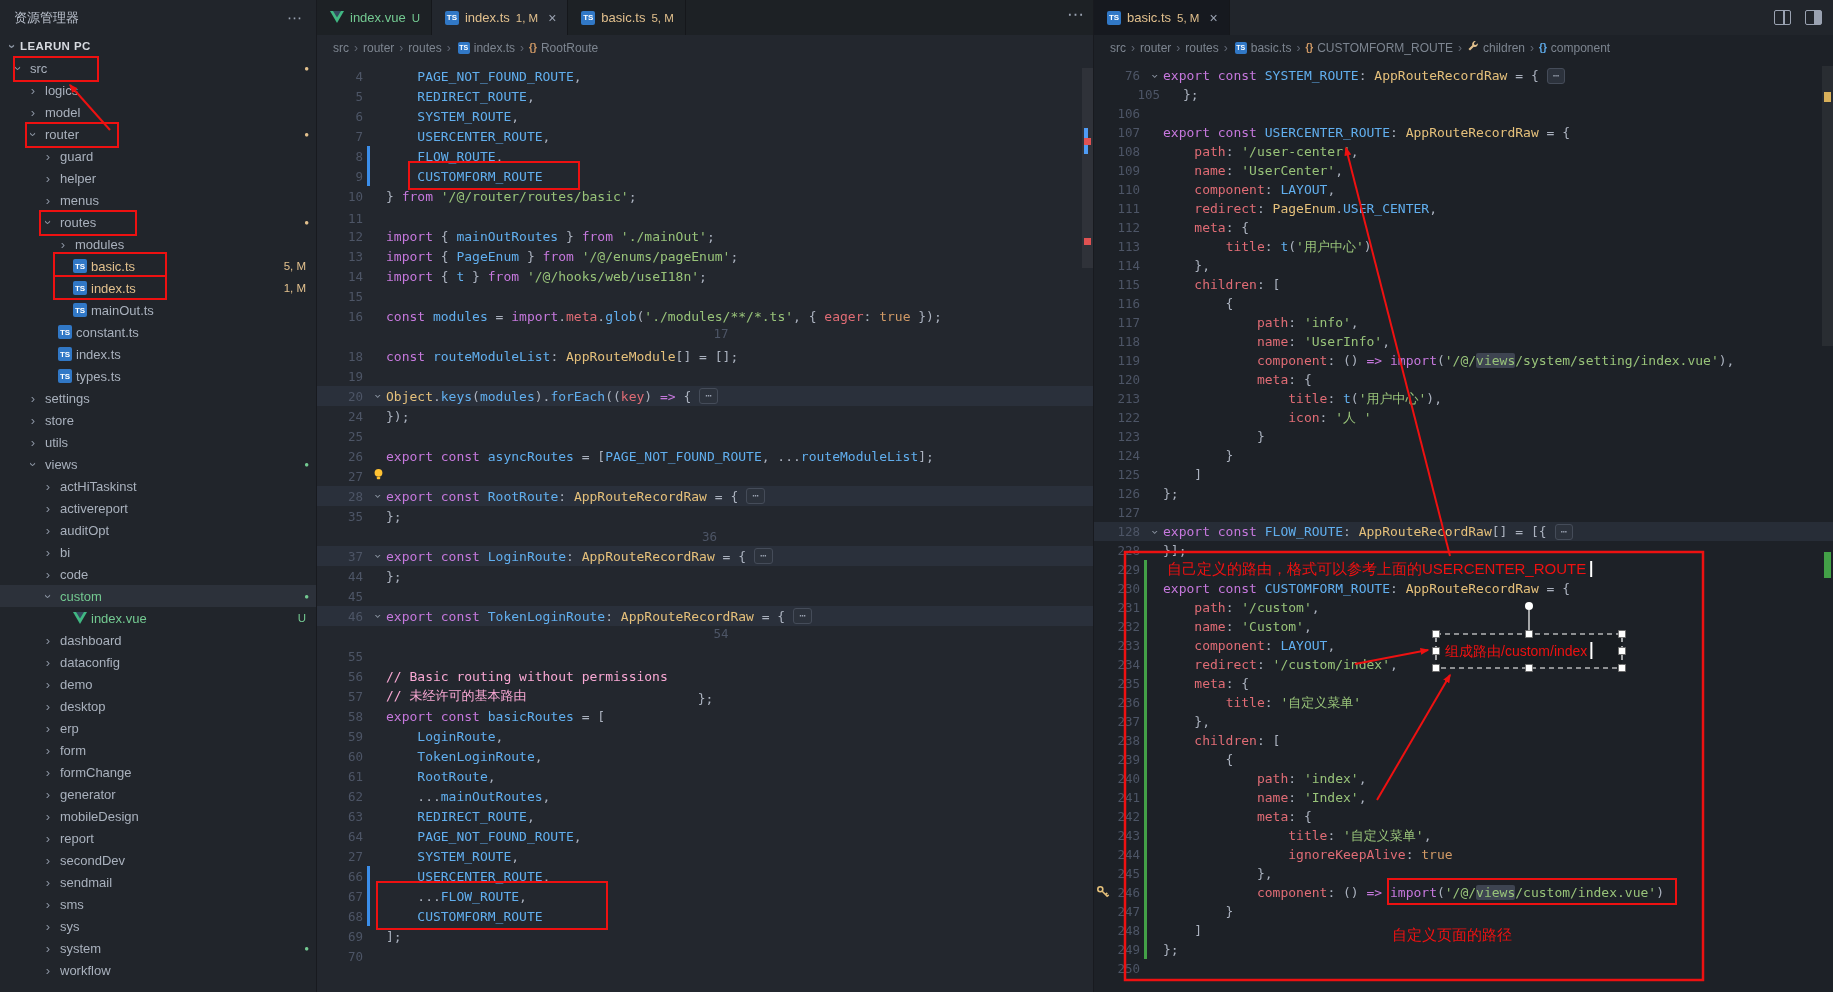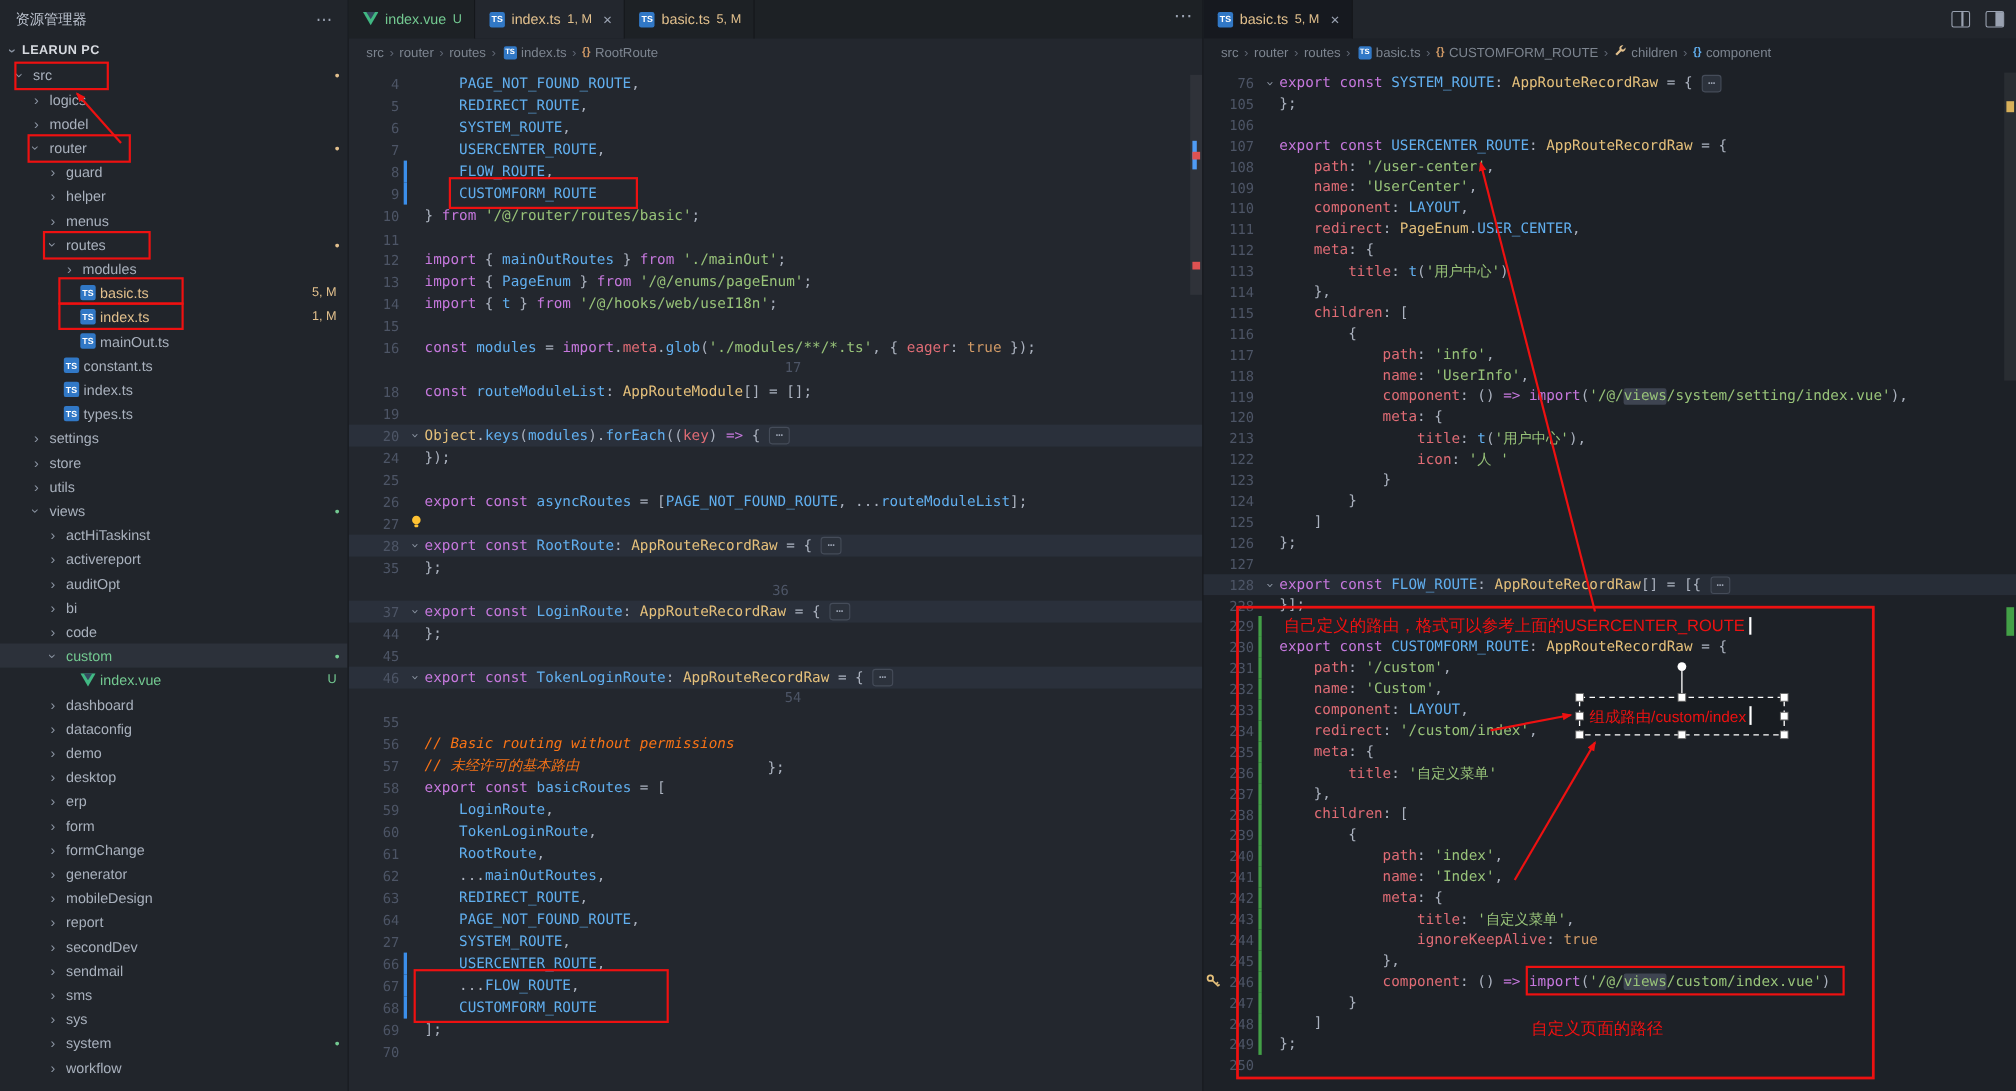--- a/index.html
+++ b/index.html
@@ -59,21 +59,21 @@
   #gr .line.hl{background:#272d37;}
   .num{flex:0 0 46px;width:46px;text-align:right;color:#4d5566;font-size:12.5px;}
   .gbar{flex:0 0 3px;width:3px;height:100%;margin-left:4px;}
   .gbar.b{background:#3b8eea;}
   .gbar.g{background:#43a047;}
   .foldc{flex:0 0 16px;width:16px;text-align:center;color:#8a93a1;font-size:12px;position:relative;}
   .foldc.open{transform:rotate(90deg);}
   .txt{flex:0 0 auto;}
   .k{color:#c678dd;} .v{color:#61afef;} .t{color:#e5c07b;} .s{color:#98c379;}
   .r{color:#e06c75;} .n{color:#d19a66;} .p{color:#abb2bf;} .w{color:#abb2bf;}
-  .c{color:#f97316;font-style:italic;}
+  .c{color:#f9a8d4;}
   .ss{color:#98c379;background:#3e4451;border-radius:2px;}
   .fbadge{display:inline-block;margin-left:8px;padding:0 5px;border:1px solid #454c59;border-radius:3px;
           background:#2c323c;color:#9aa2b1;font-size:11px;line-height:14px;}
   .keyic{position:absolute;left:2px;top:2px;}
   
   .sbthumb{position:absolute;width:11px;background:rgba(255,255,255,.055);}
   .mk{position:absolute;}
   
   #overlay{position:absolute;left:0;top:0;width:1833px;height:992px;pointer-events:none;}
 </style>
@@ -431,21 +431,21 @@
           <span>children</span>
         </span>
         <span class="csep">›</span>
         <span class="crumb">
           <span class="bcsym g2">{}</span>
           <span>component</span>
         </span>
       </div>
     <div class="code" id="gr-code">
         <div class="line" style="height: 19px;"><span class="num">76</span><span class="gbar"></span><span class="foldc open">›</span><span class="txt"><span class="k">export</span><span class="w"> </span><span class="k">const</span><span class="w"> </span><span class="v">SYSTEM_ROUTE</span><span class="p">: </span><span class="t">AppRouteRecordRaw</span><span class="p"> = {</span></span><span class="fbadge">⋯</span></div>
-        <div class="line" style="height: 19px;"><span class="num">105</span><span class="gbar"></span><span class="foldc"></span><span class="txt"><span class="p">};</span></span></div>
+        <div class="line" style="height: 19px; padding-left: 20px;"><span class="num">105</span><span class="gbar"></span><span class="foldc"></span><span class="txt"><span class="p">};</span></span></div>
         <div class="line" style="height: 19px;"><span class="num">106</span><span class="gbar"></span><span class="foldc"></span><span class="txt"></span></div>
         <div class="line" style="height: 19px;"><span class="num">107</span><span class="gbar"></span><span class="foldc"></span><span class="txt"><span class="k">export</span><span class="w"> </span><span class="k">const</span><span class="w"> </span><span class="v">USERCENTER_ROUTE</span><span class="p">: </span><span class="t">AppRouteRecordRaw</span><span class="p"> = {</span></span></div>
         <div class="line" style="height: 19px;"><span class="num">108</span><span class="gbar"></span><span class="foldc"></span><span class="txt"><span class="w">    </span><span class="r">path</span><span class="p">: </span><span class="s">'/user-center'</span><span class="p">,</span></span></div>
         <div class="line" style="height: 19px;"><span class="num">109</span><span class="gbar"></span><span class="foldc"></span><span class="txt"><span class="w">    </span><span class="r">name</span><span class="p">: </span><span class="s">'UserCenter'</span><span class="p">,</span></span></div>
         <div class="line" style="height: 19px;"><span class="num">110</span><span class="gbar"></span><span class="foldc"></span><span class="txt"><span class="w">    </span><span class="r">component</span><span class="p">: </span><span class="v">LAYOUT</span><span class="p">,</span></span></div>
         <div class="line" style="height: 19px;"><span class="num">111</span><span class="gbar"></span><span class="foldc"></span><span class="txt"><span class="w">    </span><span class="r">redirect</span><span class="p">: </span><span class="t">PageEnum</span><span class="p">.</span><span class="v">USER_CENTER</span><span class="p">,</span></span></div>
         <div class="line" style="height: 19px;"><span class="num">112</span><span class="gbar"></span><span class="foldc"></span><span class="txt"><span class="w">    </span><span class="r">meta</span><span class="p">: {</span></span></div>
         <div class="line" style="height: 19px;"><span class="num">113</span><span class="gbar"></span><span class="foldc"></span><span class="txt"><span class="w">        </span><span class="r">title</span><span class="p">: </span><span class="v">t</span><span class="p">(</span><span class="s">'用户中心'</span><span class="p">)</span></span></div>
         <div class="line" style="height: 19px;"><span class="num">114</span><span class="gbar"></span><span class="foldc"></span><span class="txt"><span class="p">    },</span></span></div>
         <div class="line" style="height: 19px;"><span class="num">115</span><span class="gbar"></span><span class="foldc"></span><span class="txt"><span class="w">    </span><span class="r">children</span><span class="p">: [</span></span></div>

